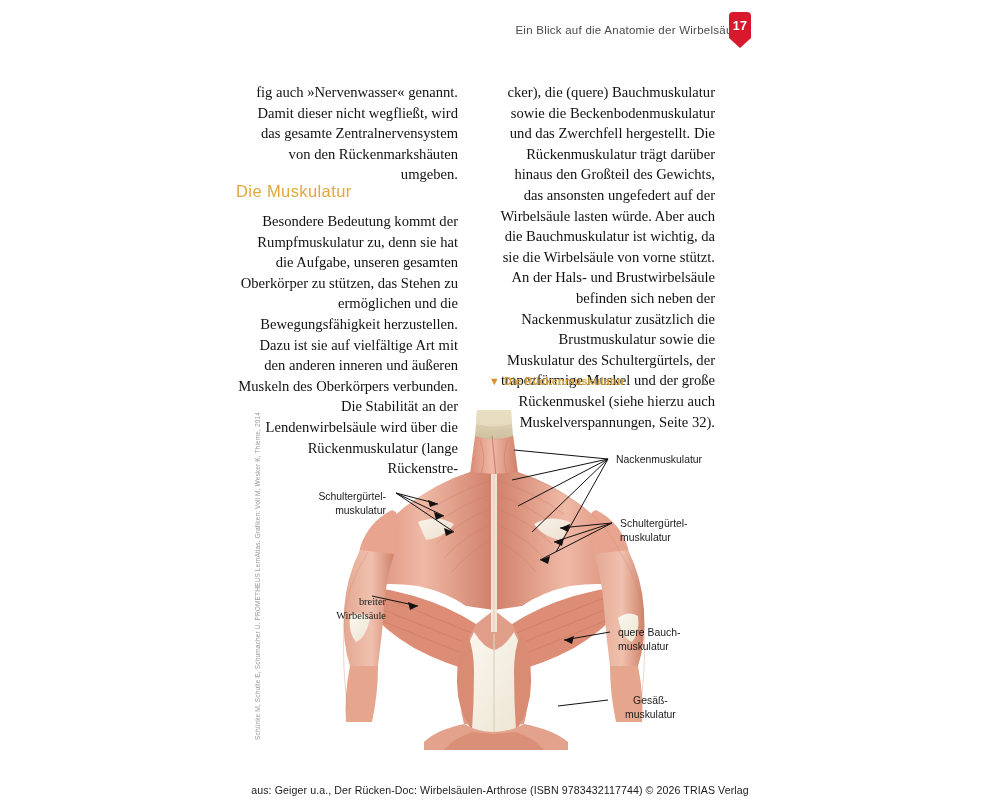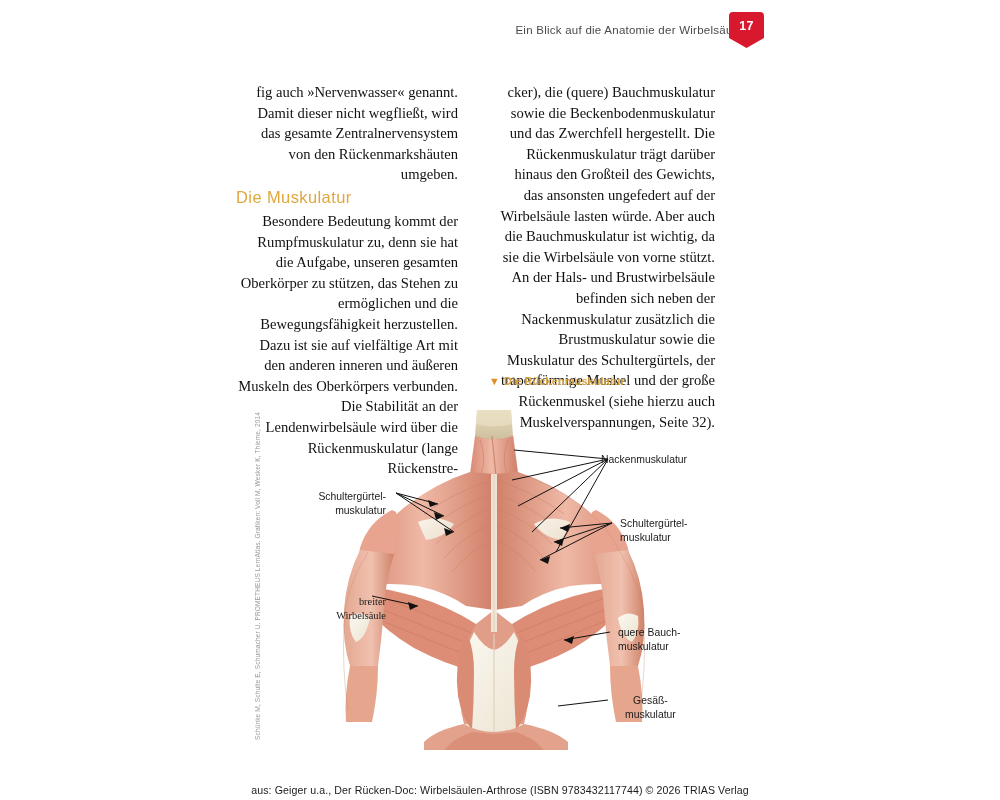--- a/index.html
+++ b/index.html
@@ -17,21 +17,21 @@
     position:absolute;left:0;top:12px;width:1000px;height:30px;
   }
   .runhead-text{
     position:absolute;right:258px;top:12px;
     font-family:"Liberation Sans", sans-serif;
     font-size:11.5px;letter-spacing:.25px;color:#4a4a4a;
     white-space:nowrap;
   }
   .page-badge{
     position:absolute;left:729px;top:0px;
-    width:35px;height:36px;
+    width:22px;height:36px;
     background:#d8182c;
     border-radius:4px 4px 0 0;
     clip-path:polygon(0 0,100% 0,100% 72%,50% 100%,0 72%);
     color:#fff;
     font-family:"Liberation Sans", sans-serif;
     font-size:12.5px;font-weight:bold;
     display:flex;align-items:flex-start;justify-content:center;
     padding-top:7px;box-sizing:border-box;
     letter-spacing:.3px;
   }
@@ -49,21 +49,20 @@
   #col-left{left:236px;top:82px;}
   #col-right{left:493px;top:82px;}
 
   .sec-head{
     position:absolute;left:236px;top:182px;
     font-family:"Liberation Sans", sans-serif;
     font-size:16.5px;
     color:#e0a83c;
     letter-spacing:.4px;
     white-space:nowrap;
-    margin-top:6px;
   }
 
   
   .fig-caption{
     position:absolute;left:489px;top:375px;
     font-family:"Liberation Sans", sans-serif;
     font-size:10.8px;font-weight:bold;
     color:#d9a23f;letter-spacing:.2px;
     display:flex;align-items:center;gap:6px;
     white-space:nowrap;
@@ -289,21 +288,21 @@
     <div class="lbl r" style="right:382px;top:80px;">
       <div>Schultergürtel-</div>
       <div>muskulatur</div>
     </div>
 
     <div class="lbl r" style="right:382px;top:185px;font-family:Liberation Serif, serif;">
       <div>breiter</div>
       <div>Wirbelsäule</div>
     </div>
 
-    <div class="lbl l" style="left:333px;top:43px;">
+    <div class="lbl l" style="left:348px;top:43px;">
       <div>Nackenmuskulatur</div>
     </div>
 
     <div class="lbl l" style="left:352px;top:107px;">
       <div>Schultergürtel-</div>
       <div>muskulatur</div>
     </div>
 
     <div class="lbl l" style="left:350px;top:216px;">
       <div>quere Bauch-</div>

